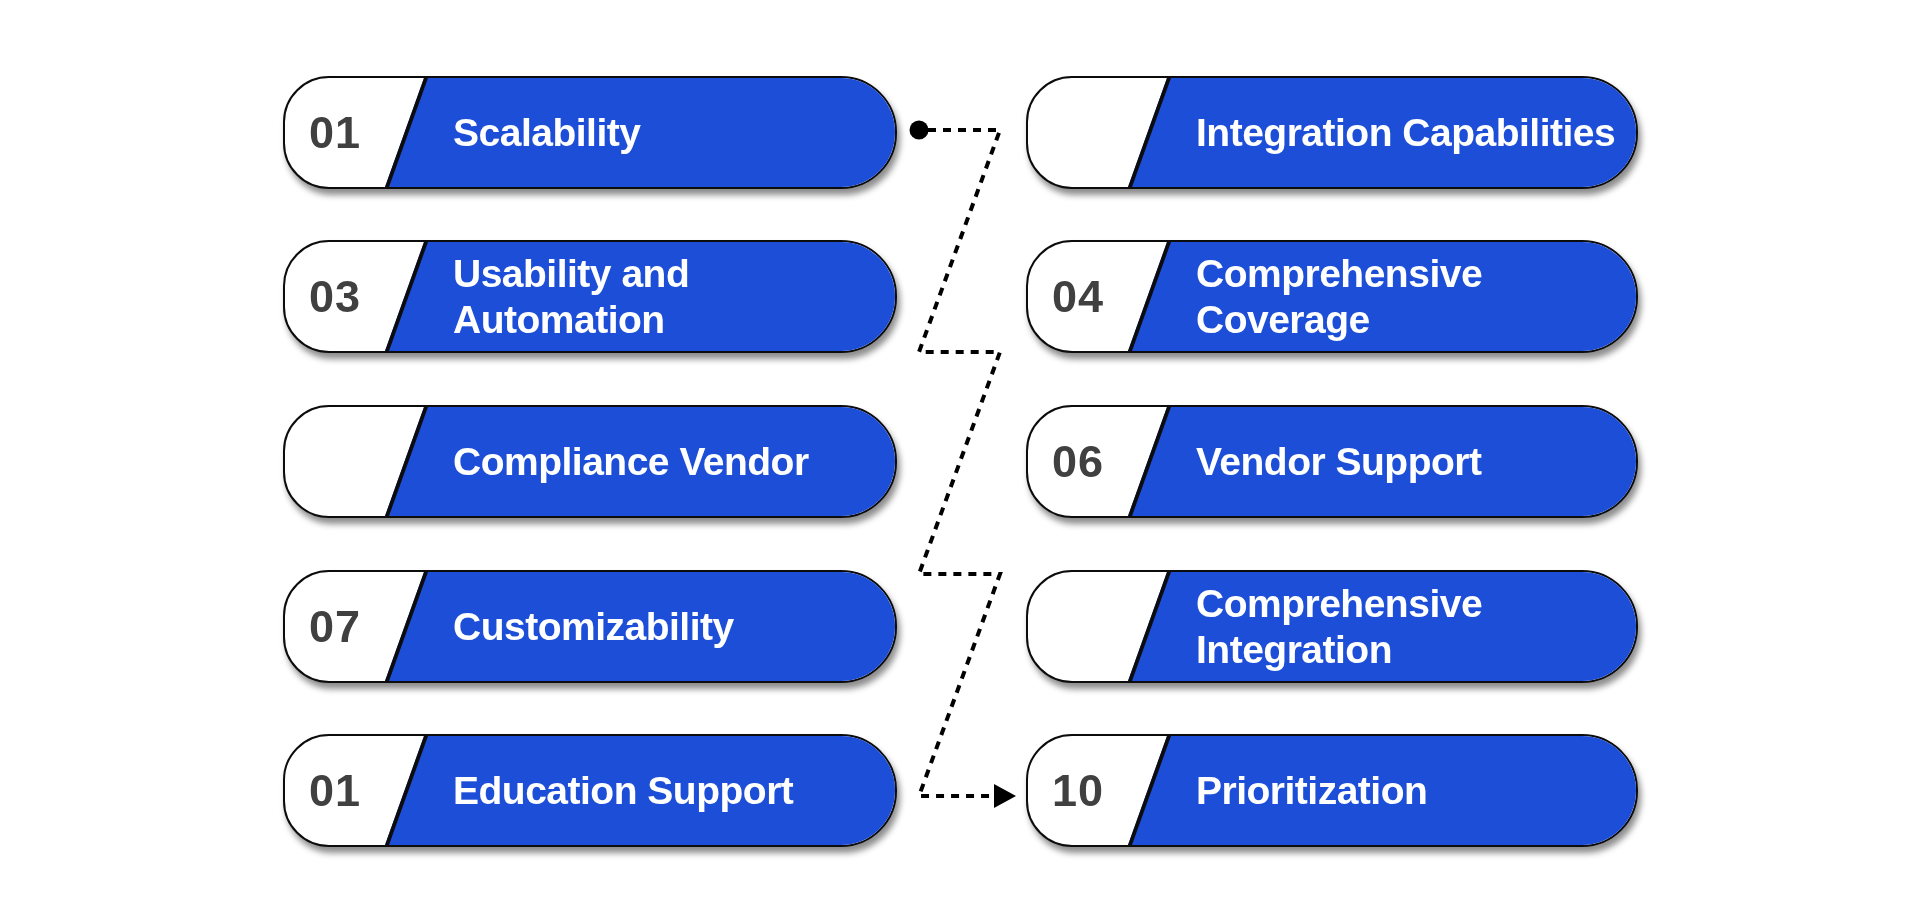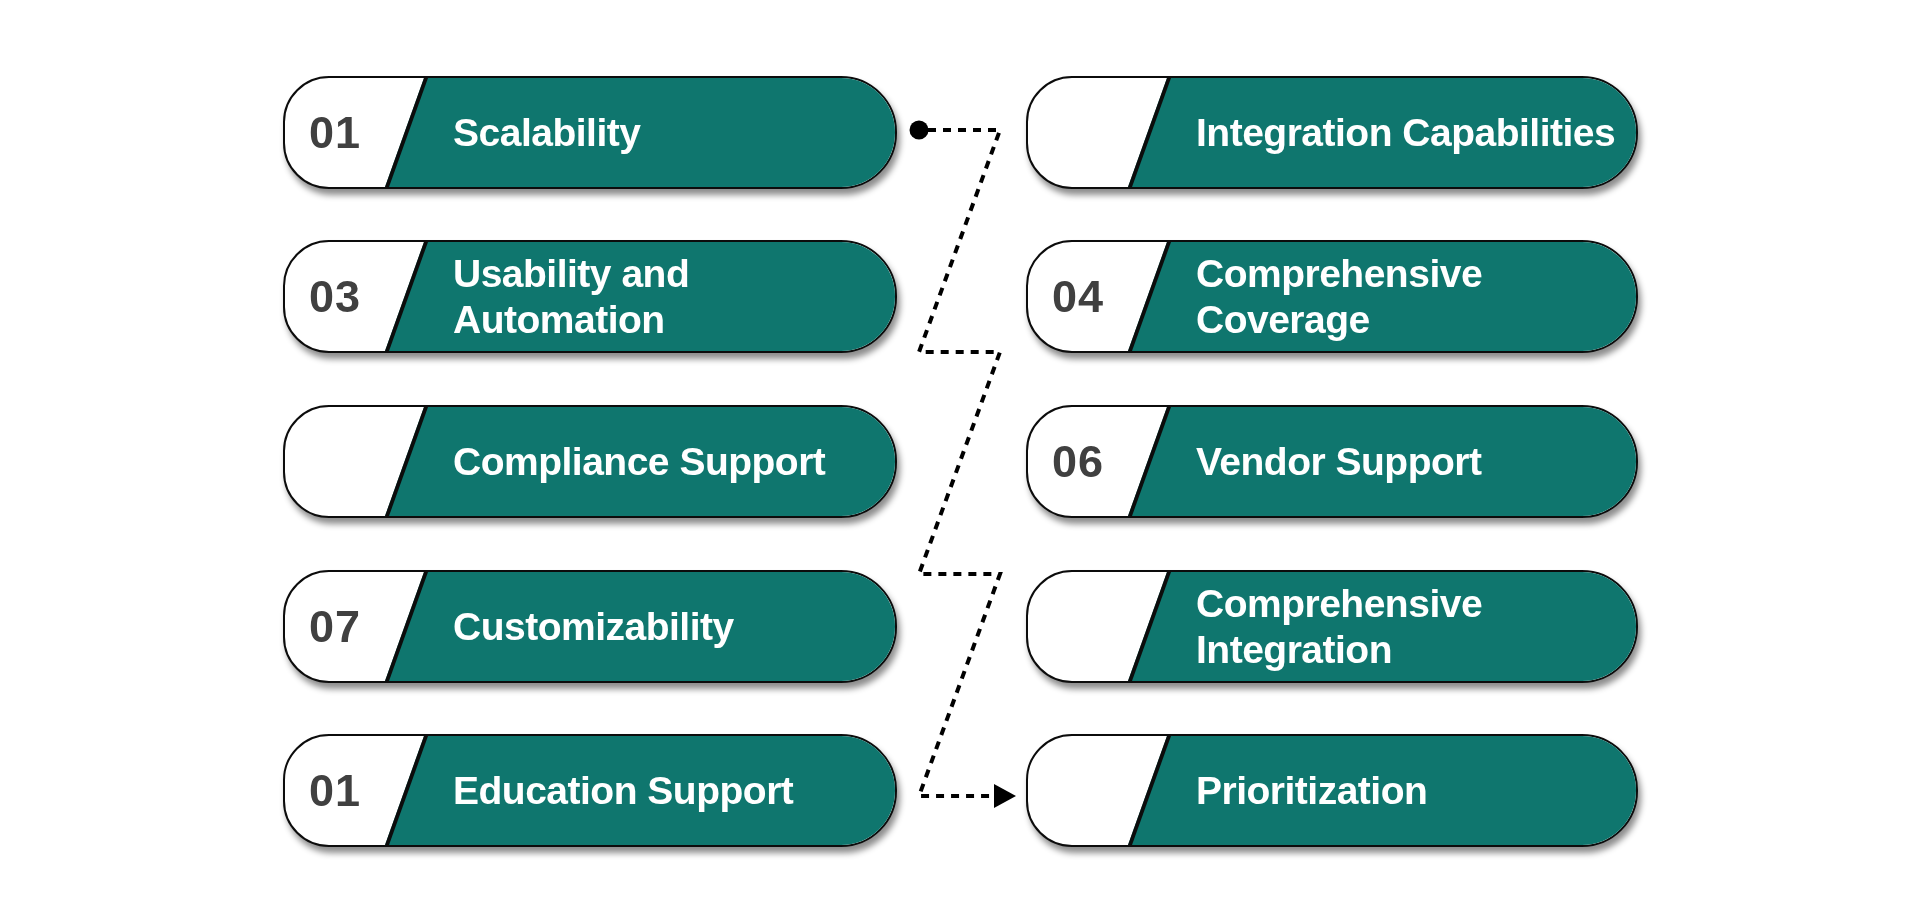--- a/index.html
+++ b/index.html
@@ -15,21 +15,21 @@
     height:113px;
     background:#ffffff;
     border:2.5px solid #0c0c0c;
     border-radius:46px 56px 56px 46px;
     box-shadow:3px 6px 6px rgba(0,0,0,0.45);
     overflow:hidden;
     box-sizing:border-box;
   }
   .pill .blue-area{
     position:absolute;inset:0;
-    background:#0f766e;
+    background:#1d4ed8;
     clip-path:polygon(139px 0, 100% 0, 100% 100%, 100px 100%);
     display:flex;align-items:center;
   }
   .pill .slant-line{
     position:absolute;inset:0;
     background:#0c0c0c;
     clip-path:polygon(139px 0, 143px 0, 104px 100%, 100px 100%);
     pointer-events:none;
   }
   .pill .num{
@@ -76,21 +76,21 @@
   <div class="pill" style="left:1026px;top:240px;width:612px">
     <div class="blue-area">
       <span class="label">Comprehensive Coverage</span>
     </div>
     <div class="slant-line"></div>
     <span class="num">04</span>
   </div>
 
   <div class="pill" style="left:283px;top:405px;width:614px">
     <div class="blue-area">
-      <span class="label">Compliance Support</span>
+      <span class="label">Compliance Vendor</span>
     </div>
     <div class="slant-line"></div>
   </div>
 
   <div class="pill" style="left:1026px;top:405px;width:612px">
     <div class="blue-area">
       <span class="label">Vendor Support</span>
     </div>
     <div class="slant-line"></div>
     <span class="num">06</span>
@@ -117,20 +117,21 @@
     </div>
     <div class="slant-line"></div>
     <span class="num">01</span>
   </div>
 
   <div class="pill" style="left:1026px;top:734px;width:612px">
     <div class="blue-area">
       <span class="label">Prioritization</span>
     </div>
     <div class="slant-line"></div>
+    <span class="num">10</span>
   </div>
 
   <svg class="connector-svg" viewBox="870 95 170 730" aria-hidden="true">
     <circle cx="919" cy="130" r="9.5" fill="#000000"></circle>
     <path d="M 928 130 H 1000 L 919 352 H 1000 L 919 574 H 1000 L 919 796 H 994" fill="none" stroke="#000000" stroke-width="4" stroke-dasharray="8 7"></path>
     <polygon points="994,784 994,808 1016,796" fill="#000000"></polygon>
   </svg>
 
 </div>
 

